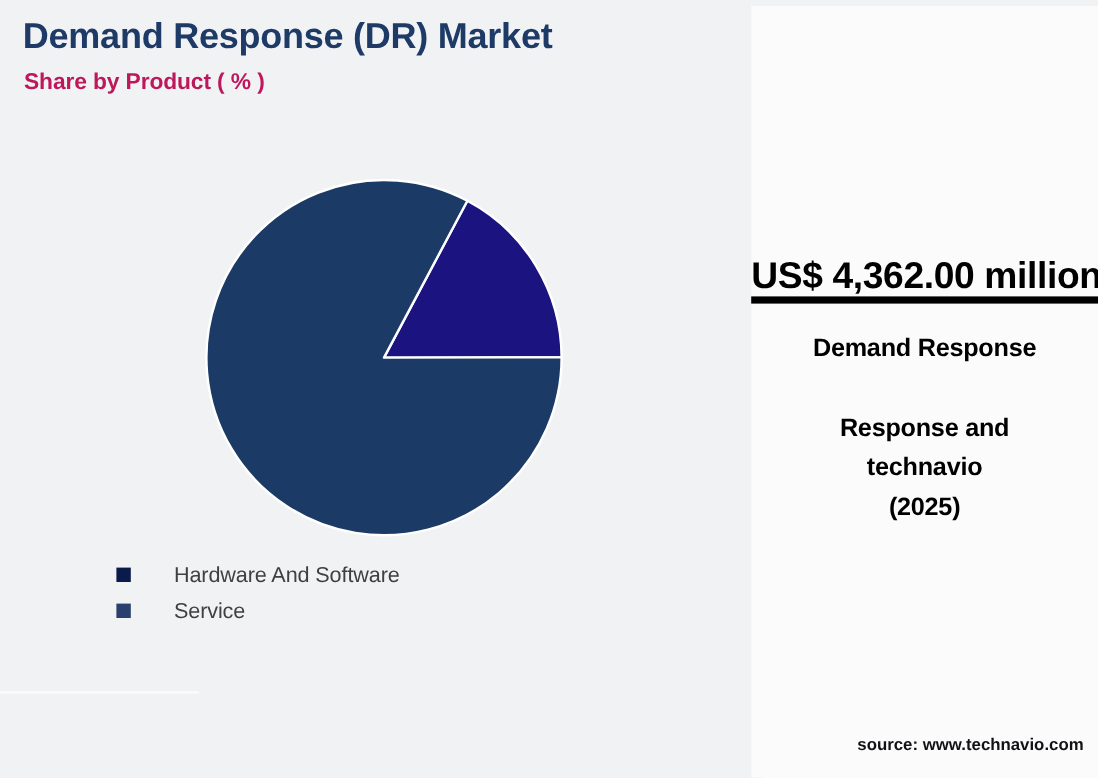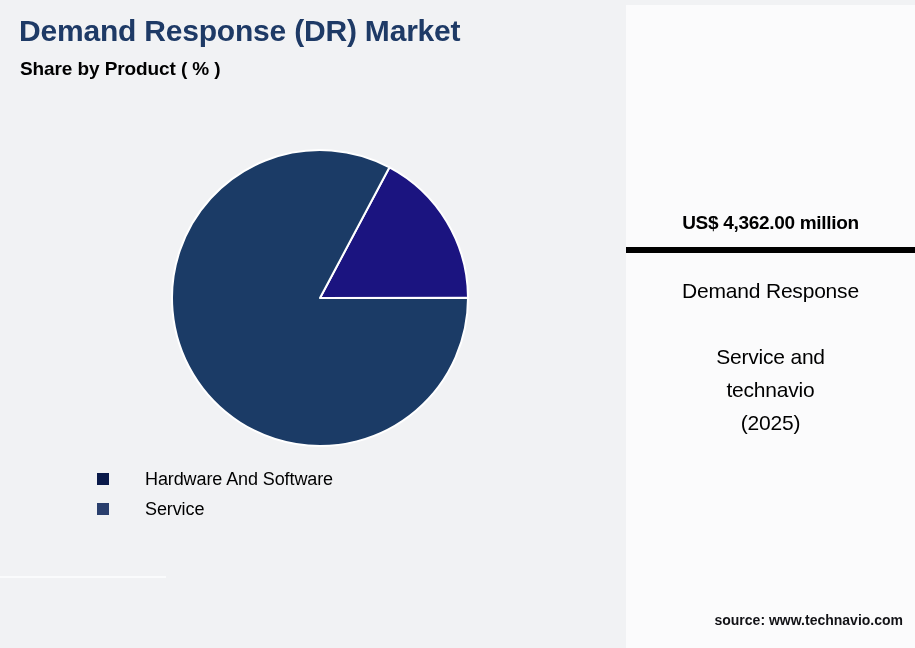--- a/index.html
+++ b/index.html
@@ -45,21 +45,21 @@
     letter-spacing: -0.2px;
     white-space: nowrap;
   }
 
   #page-subtitle {
     position: absolute;
     left: 20px;
     top: 58px;
     font-size: 19px;
     font-weight: bold;
-    color: #000000;
+    color: #be185d;
     letter-spacing: -0.1px;
     white-space: nowrap;
   }
 
   
   #pie-wrap {
     position: absolute;
     left: 172px;
     top: 150px;
     width: 296px;
@@ -85,21 +85,21 @@
     height: 30px;
   }
   .legend-swatch {
     width: 12px;
     height: 12px;
     flex: 0 0 12px;
     margin-right: 36px;
   }
   .legend-label {
     font-size: 18px;
-    color: #000000;
+    color: #404040;
     white-space: nowrap;
     letter-spacing: -0.1px;
   }
 
   
   #baseline-rule {
     position: absolute;
     left: 0;
     top: 576px;
     width: 166px;
@@ -124,21 +124,21 @@
     height: 5px;
     background: #f1f2f4;
   }
 
   #callout-value {
     position: absolute;
     left: 0;
     top: 212px;
     width: 289px;
     text-align: center;
-    font-size: 19px;
+    font-size: 31px;
     font-weight: bold;
     color: #000000;
     letter-spacing: -0.3px;
     white-space: nowrap;
   }
 
   #callout-divider {
     position: absolute;
     left: 0;
     top: 247px;
@@ -147,21 +147,21 @@
     background: #000000;
   }
 
   #callout-description {
     position: absolute;
     left: 14px;
     top: 274px;
     width: 261px;
     text-align: center;
     font-size: 21px;
-    font-weight: normal;
+    font-weight: bold;
     line-height: 33px;
     color: #000000;
     letter-spacing: -0.2px;
   }
 
   #source-note {
     position: absolute;
     left: 0;
     top: 612px;
     width: 289px;
@@ -213,19 +213,19 @@
   </div>
 
   <div id="callout-panel">
 
     <div id="panel-top-strip"></div>
 
     <div id="callout-value">US$ 4,362.00 million</div>
 
     <div id="callout-divider"></div>
 
-    <div id="callout-description"><span>Demand Response</span><br><br><span>Service and</span><br><span>technavio</span><br><span>(2025)</span></div>
+    <div id="callout-description"><span>Demand Response</span><br><br><span>Response and</span><br><span>technavio</span><br><span>(2025)</span></div>
 
     <div id="source-note">source: www.technavio.com</div>
 
   </div>
 
 </div>
 
 </body></html>

